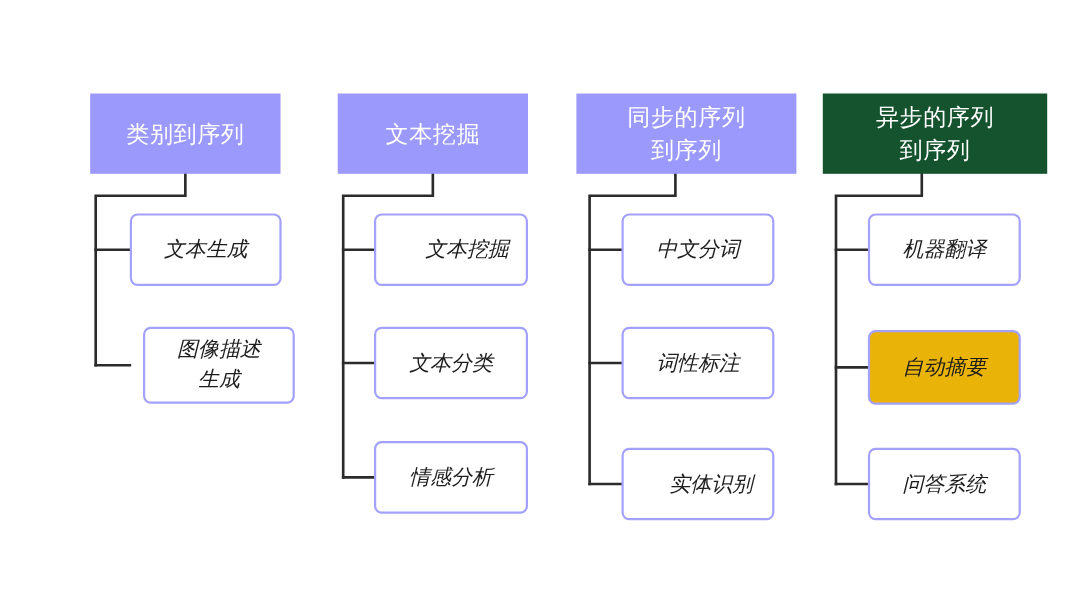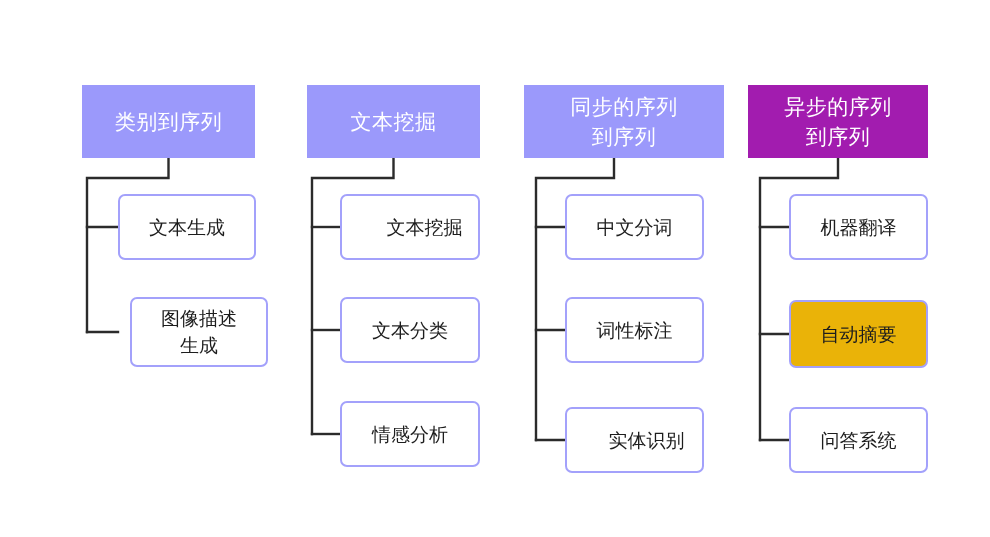--- a/index.html
+++ b/index.html
@@ -57,20 +57,21 @@
     border-radius: 7px;
     color: #1d1d1d;
     display: flex;
     align-items: center;
     justify-content: center;
     text-align: center;
     font-size: 19px;
     line-height: 27px;
     font-weight: 400;
     white-space: pre-line;
+    font-style: italic;
   }
 </style>
 </head>
 <body>
 
 <div id="diagram-canvas">
   <svg class="connector-layer" id="connector-layer" width="990" height="537" viewBox="0 0 990 537" xmlns="http://www.w3.org/2000/svg">
       <path d="M 168.5 158 L 168.5 178 L 87 178 L 87 332" fill="none" stroke="#2B2B2B" stroke-width="2.4" stroke-linecap="square"></path>
       <path d="M 87 227 L 118 227" fill="none" stroke="#2B2B2B" stroke-width="2.4" stroke-linecap="square"></path>
       <path d="M 87 332 L 118 332" fill="none" stroke="#2B2B2B" stroke-width="2.4" stroke-linecap="square"></path>
@@ -94,19 +95,19 @@
 生成</div>
       <div class="header-box" style="left: 307px; top: 85px; width: 173px; height: 73px; background: rgb(155, 153, 251); color: rgb(255, 255, 255);">文本挖掘</div>
       <div class="child-box" style="left: 340px; top: 194px; width: 140px; height: 66px; border-color: rgb(163, 161, 251); background: rgb(255, 255, 255); color: rgb(29, 29, 29); padding-left: 29px;">文本挖掘</div>
       <div class="child-box" style="left: 340px; top: 297px; width: 140px; height: 66px; border-color: rgb(163, 161, 251); background: rgb(255, 255, 255); color: rgb(29, 29, 29);">文本分类</div>
       <div class="child-box" style="left: 340px; top: 401px; width: 140px; height: 66px; border-color: rgb(163, 161, 251); background: rgb(255, 255, 255); color: rgb(29, 29, 29);">情感分析</div>
       <div class="header-box" style="left: 524px; top: 85px; width: 200px; height: 73px; background: rgb(155, 153, 251); color: rgb(255, 255, 255);">同步的序列
 到序列</div>
       <div class="child-box" style="left: 565px; top: 194px; width: 139px; height: 66px; border-color: rgb(163, 161, 251); background: rgb(255, 255, 255); color: rgb(29, 29, 29);">中文分词</div>
       <div class="child-box" style="left: 565px; top: 297px; width: 139px; height: 66px; border-color: rgb(163, 161, 251); background: rgb(255, 255, 255); color: rgb(29, 29, 29);">词性标注</div>
       <div class="child-box" style="left: 565px; top: 407px; width: 139px; height: 66px; border-color: rgb(163, 161, 251); background: rgb(255, 255, 255); color: rgb(29, 29, 29); padding-left: 24px;">实体识别</div>
-      <div class="header-box" style="left: 748px; top: 85px; width: 180px; height: 73px; background: #a21caf; color: rgb(255, 255, 255);">异步的序列
+      <div class="header-box" style="left: 748px; top: 85px; width: 204px; height: 73px; background: #14532d; color: rgb(255, 255, 255);">异步的序列
 到序列</div>
       <div class="child-box" style="left: 789px; top: 194px; width: 139px; height: 66px; border-color: rgb(163, 161, 251); background: rgb(255, 255, 255); color: rgb(29, 29, 29);">机器翻译</div>
       <div class="child-box" style="left: 789px; top: 300px; width: 139px; height: 68px; border-color: rgb(163, 161, 251); background: #eab308; color: rgb(29, 29, 29);">自动摘要</div>
       <div class="child-box" style="left: 789px; top: 407px; width: 139px; height: 66px; border-color: rgb(163, 161, 251); background: rgb(255, 255, 255); color: rgb(29, 29, 29);">问答系统</div>
     </div>
 </div>
 
 </body></html>

